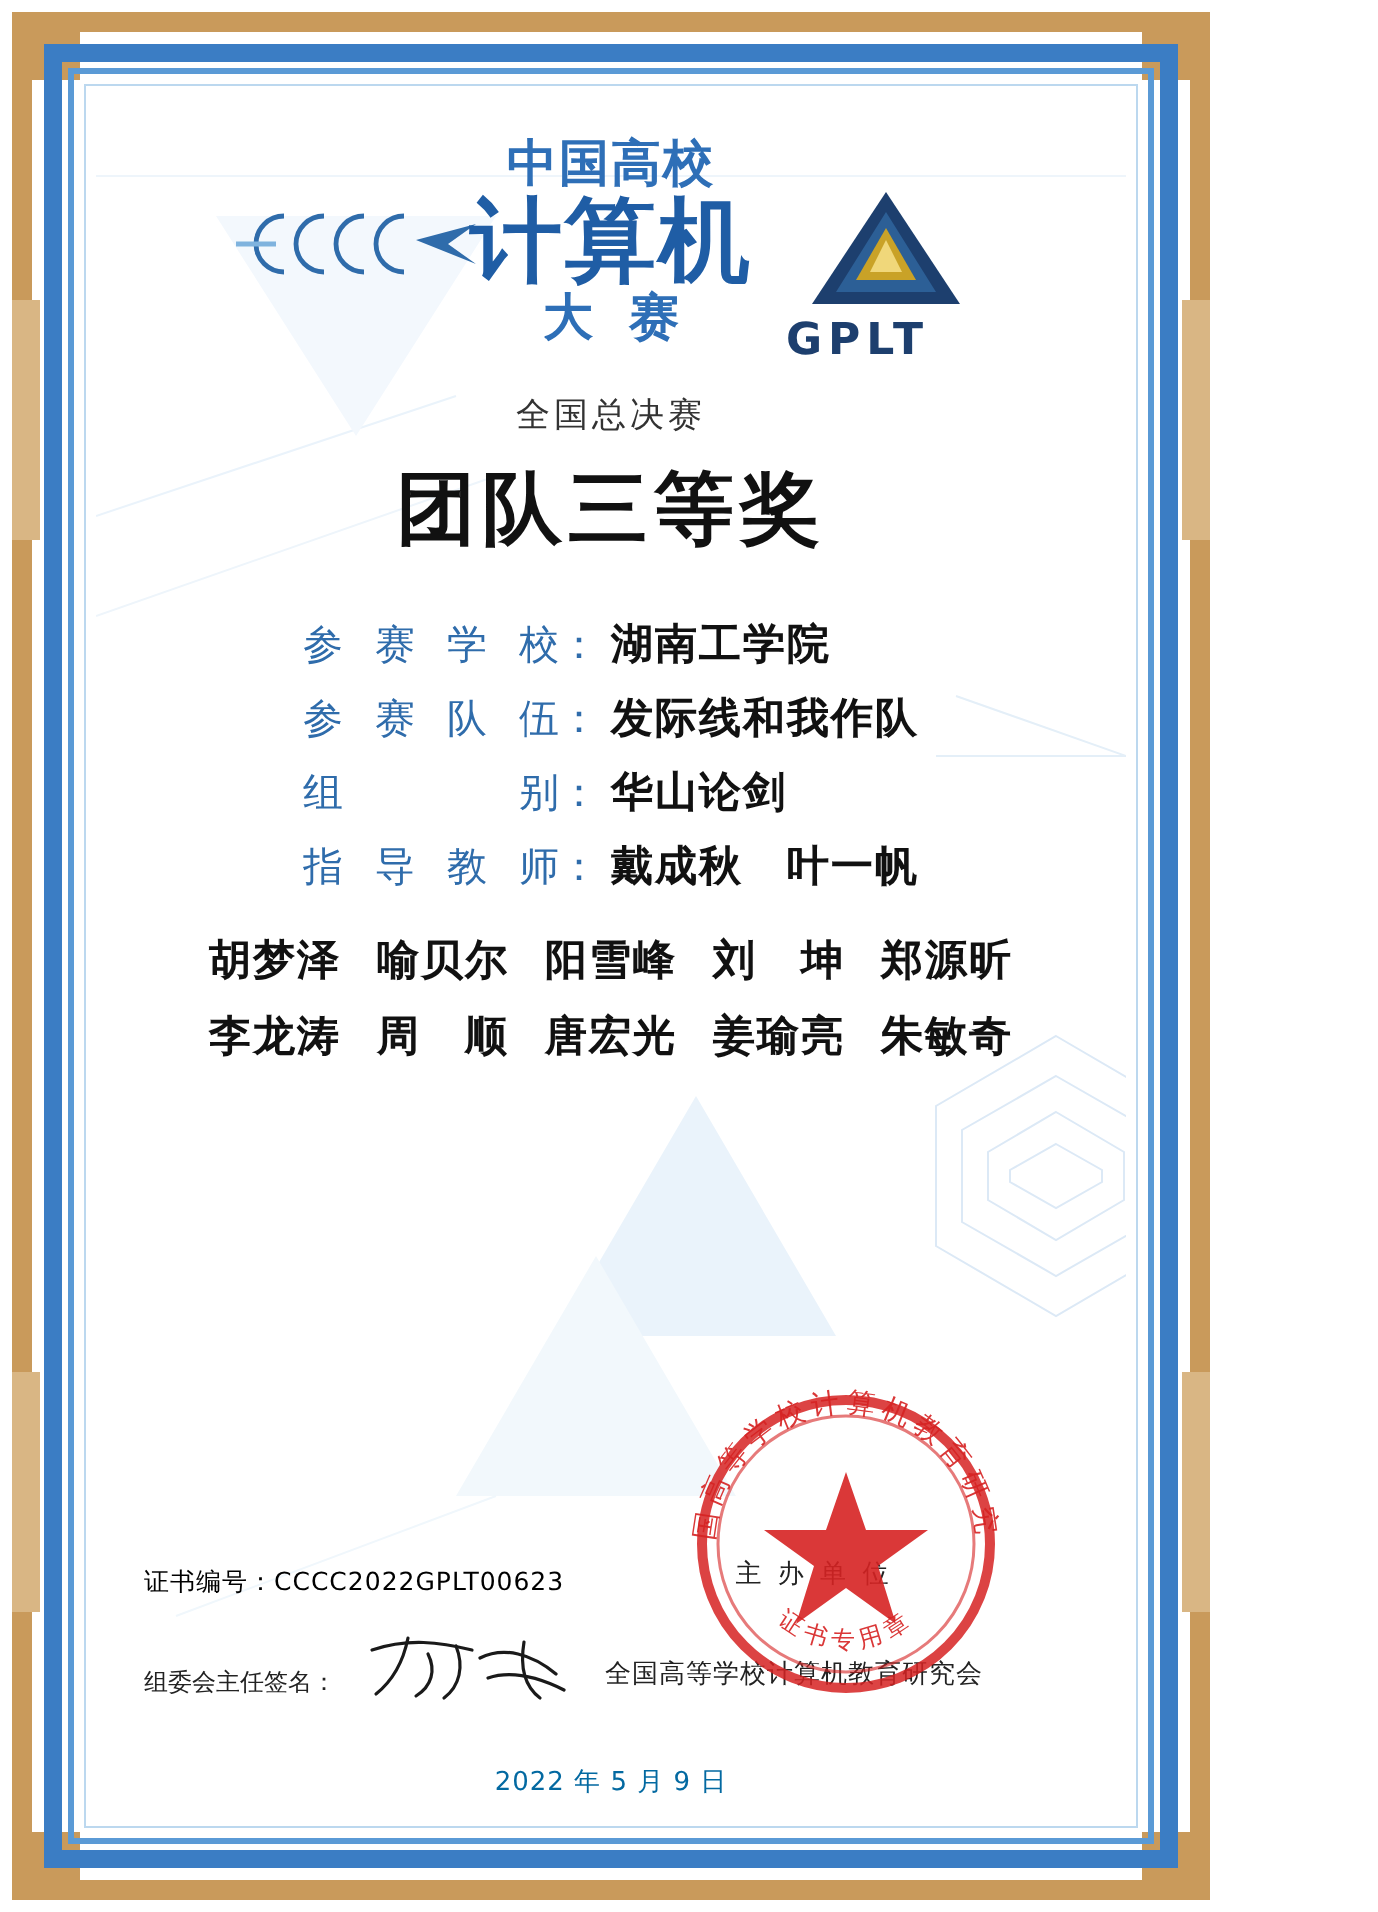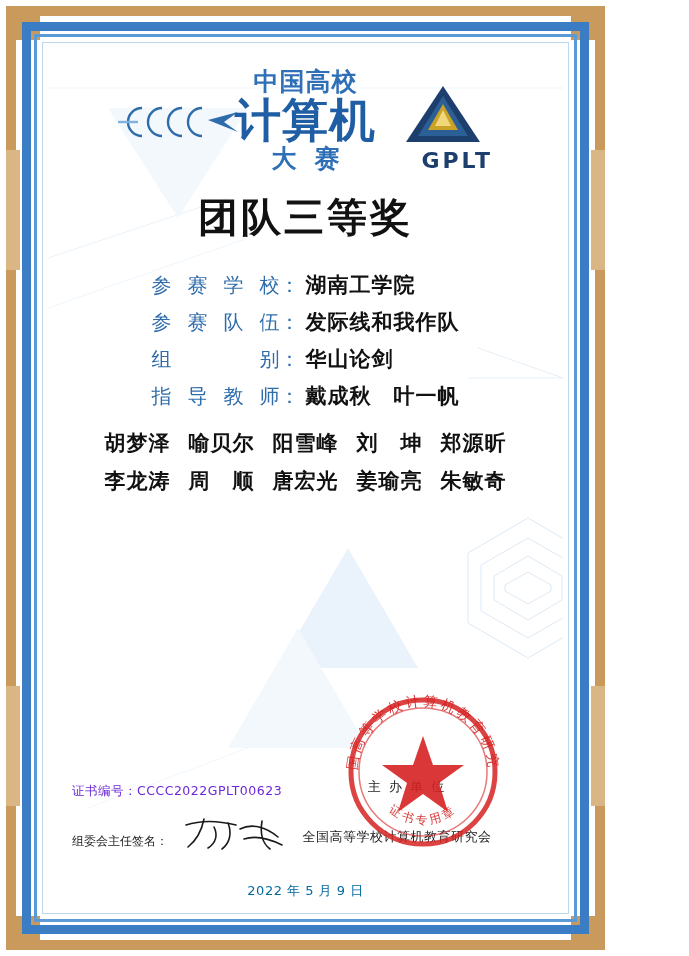--- a/index.html
+++ b/index.html
@@ -95,24 +95,24 @@
   .cccc-logo {
     position: absolute;
     left: 64px;
     top: 36px;
     width: 130px;
     height: 48px;
   }
   .gplt-logo {
     position: absolute;
     right: 70px;
-    top: 22px;
+    top: 32px;
     width: 100px;
     height: 92px;
-    text-align: right;
+    text-align: left;
   }
   .gplt-text {
     font-family: "DejaVu Sans", sans-serif;
     font-weight: bold;
     font-size: 22px;
     letter-spacing: 3px;
     color: #1d3f6e;
     margin-top: 2px;
   }
   .main-title {
@@ -231,21 +231,21 @@
     font-weight: bold;
     color: #111111;
     letter-spacing: 1px;
   }
   .members-line span { margin: 0 9px; }
   .cert-no {
     position: absolute;
     left: 24px;
     bottom: 108px;
     font-size: 12.5px;
-    color: #6d28d9;
+    color: #000000;
     letter-spacing: 0.5px;
   }
   .sign-row {
     position: absolute;
     left: 24px;
     bottom: 58px;
     font-size: 12px;
     color: #222222;
     display: flex;
     align-items: flex-end;
@@ -365,20 +365,21 @@
           <polygon points="39,12 64,52 14,52" fill="#2c5f96"></polygon>
           <polygon points="39,20 54,46 24,46" fill="#c9a227"></polygon>
           <polygon points="39,26 47,42 31,42" fill="#f0d77a"></polygon>
         </svg>
         <div class="gplt-text">GPLT</div>
       </div>
     </div>
 
 
 
+    <div class="subtitle">全国总决赛</div>
     <div class="award">团队三等奖</div>
 
     <div class="fields">
       <div class="field-row">
         <div class="field-label">参赛学校</div>
         <div class="field-colon">：</div>
         <div class="field-value">湖南工学院</div>
       </div>
       <div class="field-row">
         <div class="field-label">参赛队伍</div>

